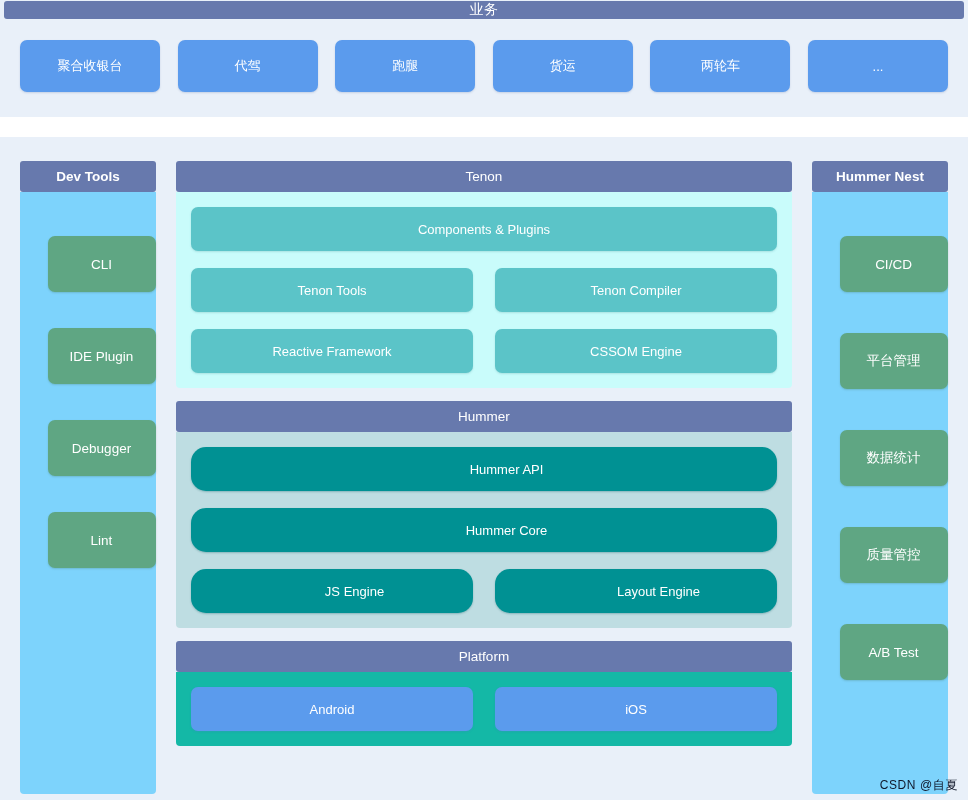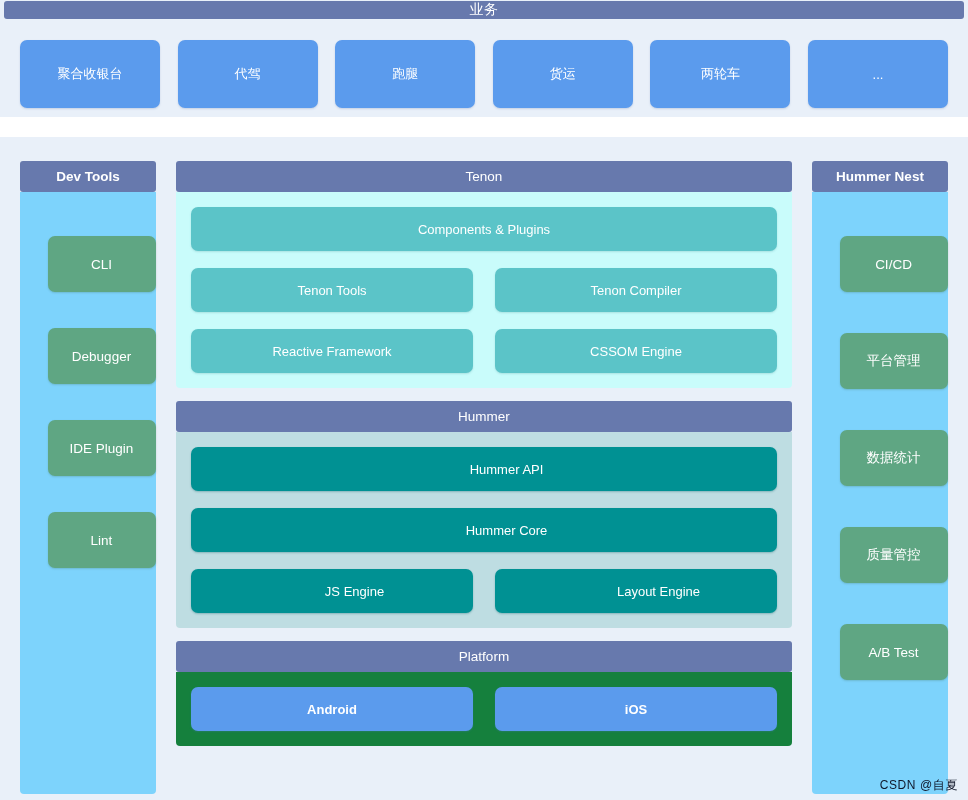--- a/index.html
+++ b/index.html
@@ -57,21 +57,21 @@
     top: 40px;
     width: 968px;
     height: 70px;
     display: flex;
     justify-content: space-between;
     padding: 0 20px;
     box-sizing: border-box;
   }
   .biz-item {
     width: 140px;
-    height: 68px;
+    height: 52px;
     background: #5b9bed;
     border-radius: 7px;
     color: #ffffff;
     font-size: 13px;
     display: flex;
     align-items: center;
     justify-content: center;
     box-shadow: 0 1px 2px rgba(90,120,170,0.25);
   }
 
@@ -168,32 +168,32 @@
     justify-content: center;
     height: 44px;
     box-shadow: 0 1px 2px rgba(70,150,155,0.25);
   }
 
   
   .group.hummer .group-body { background: #bedde2; }
   .tile-deepteal {
     background: #009193;
     color: #ffffff;
-    border-radius: 7px;
+    border-radius: 15px;
     font-size: 13px;
     display: flex;
     align-items: center;
     justify-content: center;
     height: 44px;
     box-shadow: 0 1px 2px rgba(0,90,95,0.3);
     padding-left: 45px;
   }
 
   
-  .group.platform .group-body { background: #15803d; font-weight: bold; }
+  .group.platform .group-body { background: #14b8a6; }
   .tile-blue {
     background: #5b9bed;
     color: #ffffff;
     border-radius: 7px;
     font-size: 13px;
     display: flex;
     align-items: center;
     justify-content: center;
     height: 44px;
     box-shadow: 0 1px 2px rgba(70,120,190,0.25);
@@ -251,24 +251,24 @@
 
   <div class="panel arch-panel">
 
     <div class="side-col left">
       <div class="side-header">Dev Tools</div>
       <div class="side-body left">
         <div class="side-item">
           <span>CLI</span>
         </div>
         <div class="side-item">
+          <span>IDE Plugin</span>
+        </div>
+        <div class="side-item">
           <span>Debugger</span>
-        </div>
-        <div class="side-item">
-          <span>IDE Plugin</span>
         </div>
         <div class="side-item">
           <span>Lint</span>
         </div>
       </div>
     </div>
 
     <div class="center">
 
       <div class="group tenon">

